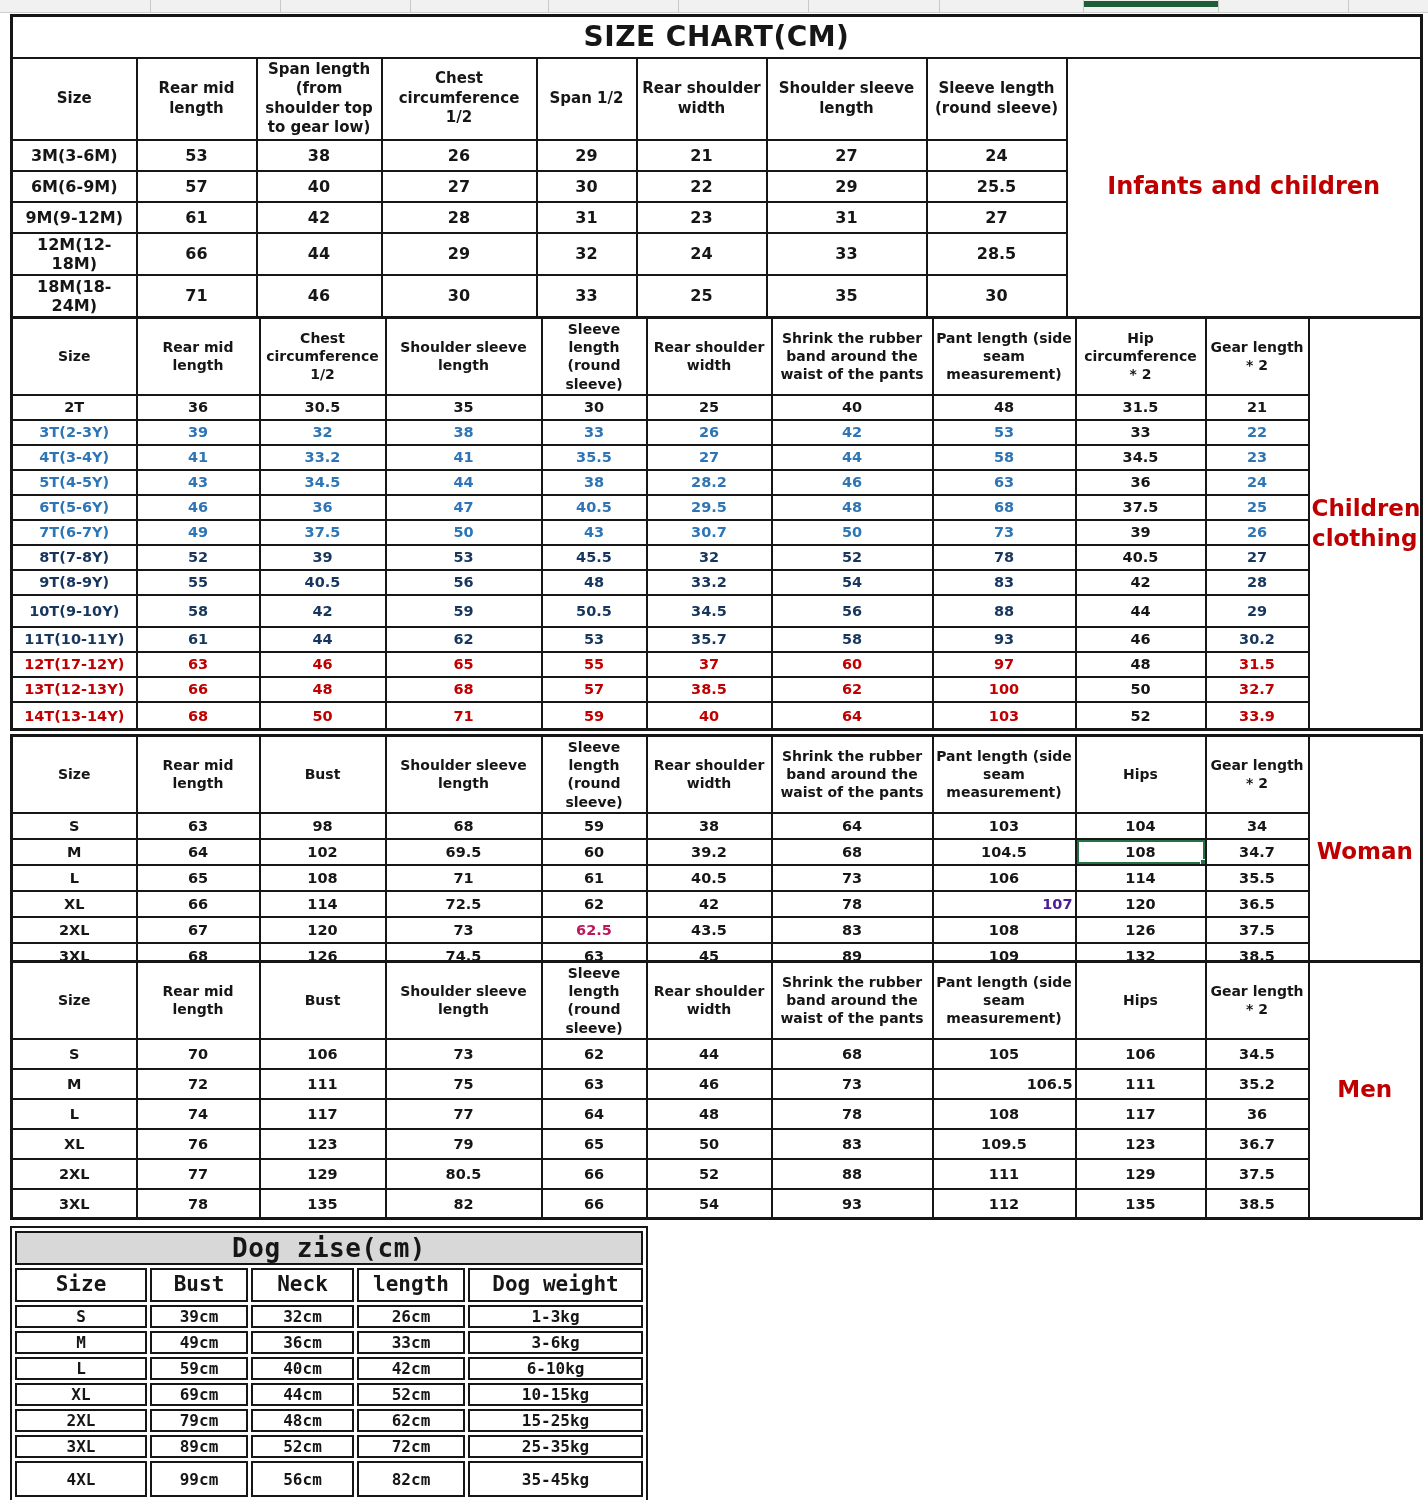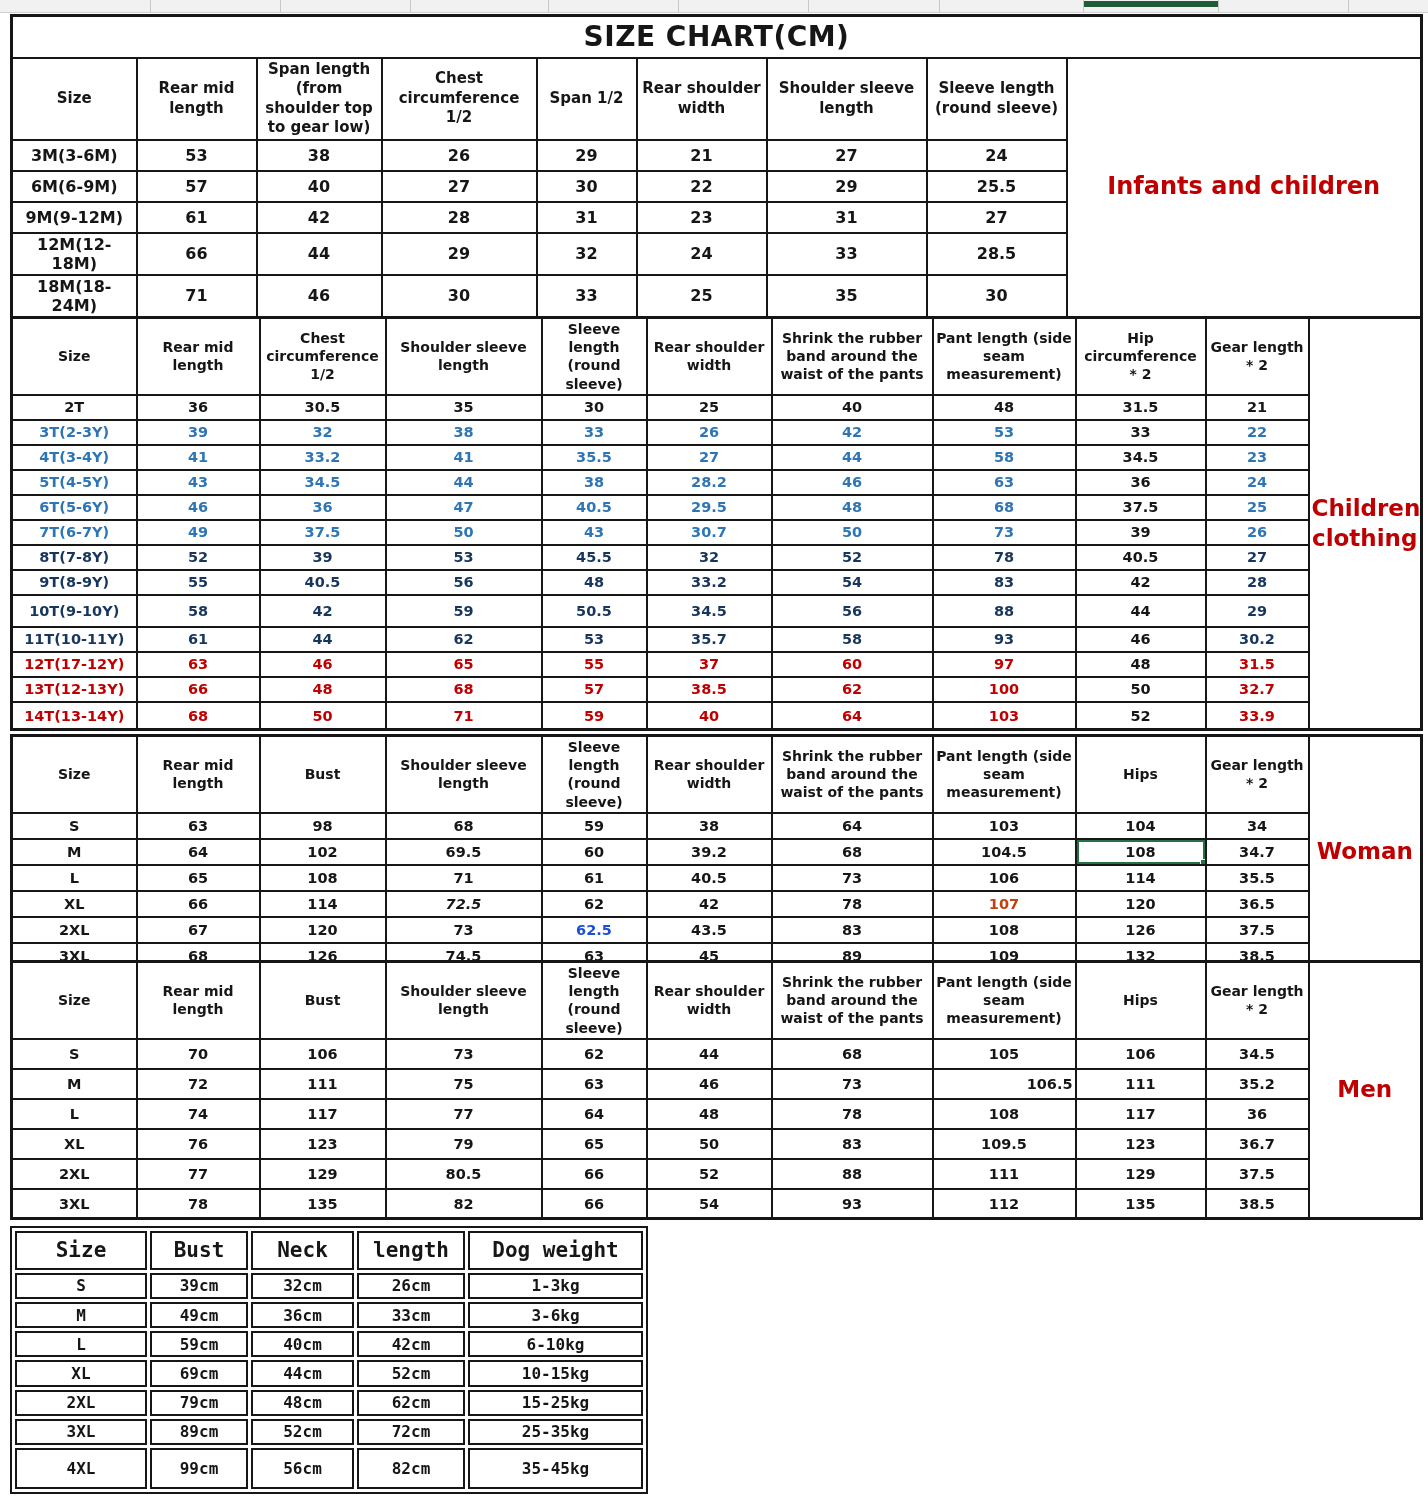--- a/index.html
+++ b/index.html
@@ -416,34 +416,34 @@
           <td class="v" style="color: rgb(22, 22, 22);">40.5</td>
           <td class="v" style="color: rgb(22, 22, 22);">73</td>
           <td class="v" style="color: rgb(22, 22, 22);">106</td>
           <td class="v" style="color: rgb(22, 22, 22);">114</td>
           <td class="v" style="color: rgb(22, 22, 22);">35.5</td>
         </tr>
         <tr style="height: 26px;">
           <td class="size-c" style="color: rgb(22, 22, 22);">XL</td>
           <td class="v" style="color: rgb(22, 22, 22);">66</td>
           <td class="v" style="color: rgb(22, 22, 22);">114</td>
-          <td class="v" style="color: rgb(22, 22, 22); font-style: italic;">72.5</td>
+          <td class="v" style="color: rgb(22, 22, 22);">72.5</td>
           <td class="v" style="color: rgb(22, 22, 22);">62</td>
           <td class="v" style="color: rgb(22, 22, 22);">42</td>
           <td class="v" style="color: rgb(22, 22, 22);">78</td>
-          <td class="v" style="color: #c2410c;">107</td>
+          <td class="v" style="color: #4c1d95; text-align: right;">107</td>
           <td class="v" style="color: rgb(22, 22, 22);">120</td>
           <td class="v" style="color: rgb(22, 22, 22);">36.5</td>
         </tr>
         <tr style="height: 26px;">
           <td class="size-c" style="color: rgb(22, 22, 22);">2XL</td>
           <td class="v" style="color: rgb(22, 22, 22);">67</td>
           <td class="v" style="color: rgb(22, 22, 22);">120</td>
           <td class="v" style="color: rgb(22, 22, 22);">73</td>
-          <td class="v" style="color: #1d4ed8;">62.5</td>
+          <td class="v" style="color: #be185d;">62.5</td>
           <td class="v" style="color: rgb(22, 22, 22);">43.5</td>
           <td class="v" style="color: rgb(22, 22, 22);">83</td>
           <td class="v" style="color: rgb(22, 22, 22);">108</td>
           <td class="v" style="color: rgb(22, 22, 22);">126</td>
           <td class="v" style="color: rgb(22, 22, 22);">37.5</td>
         </tr>
         <tr style="height: 26px;">
           <td class="size-c" style="color: rgb(22, 22, 22);">3XL</td>
           <td class="v" style="color: rgb(22, 22, 22);">68</td>
           <td class="v" style="color: rgb(22, 22, 22);">126</td>
@@ -563,20 +563,23 @@
 
   <table id="t-dog">
     <colgroup>
       <col style="width:132px">
         <col style="width:98px">
         <col style="width:103px">
       <col style="width:108px">
         <col style="width:175px">
     </colgroup>
     <tbody>
+        <tr style="height: 32px;">
+          <td class="title-cell" colspan="5">Dog zise(cm)</td>
+        </tr>
         <tr style="height: 34px;">
           <td class="h">Size</td>
           <td class="h">Bust</td>
           <td class="h">Neck</td>
           <td class="h">length</td>
           <td class="h">Dog weight</td>
         </tr>
         <tr style="height: 23px;">
           <td class="size-c" style="color: rgb(22, 22, 22);">S</td>
           <td class="v" style="color: rgb(22, 22, 22);">39cm</td>

